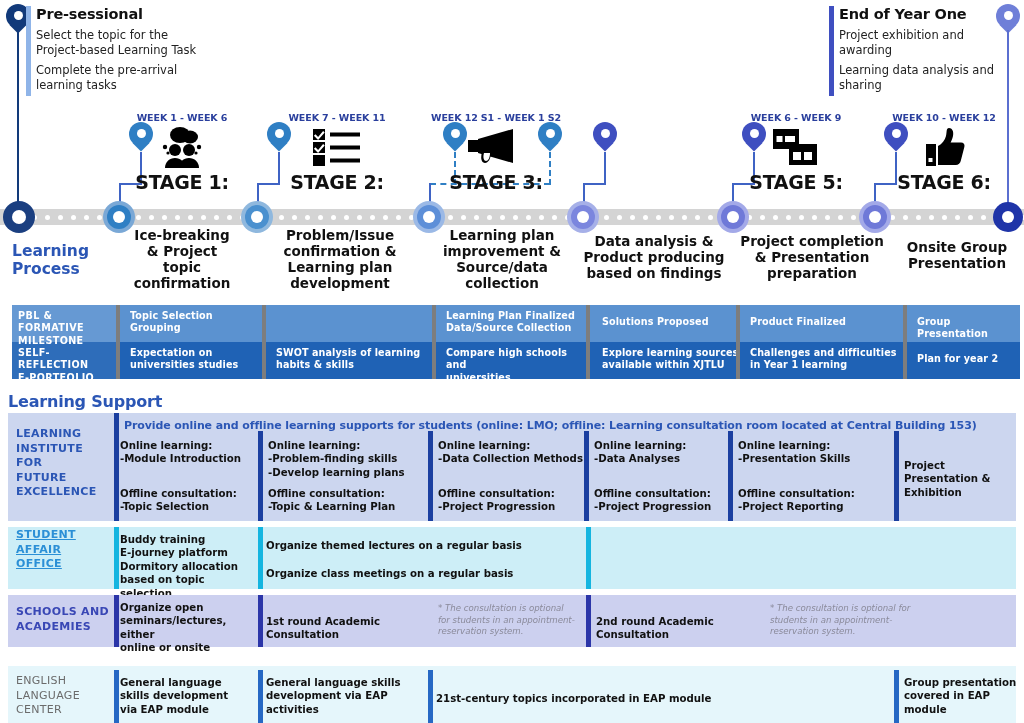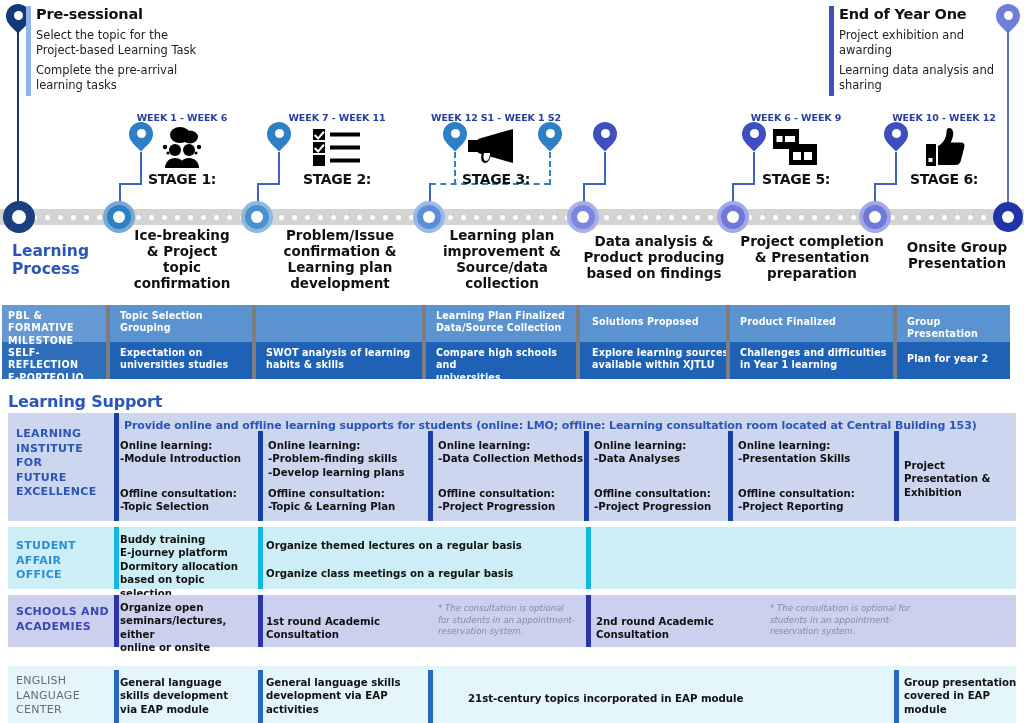--- a/index.html
+++ b/index.html
@@ -39,40 +39,40 @@
   .callout p  { font-size:11.5px; line-height:1.28; color:#222; margin-top:6px; }
 
   
   .stage { position:absolute; top:112px; width:150px; text-align:center; }
   .stage .weeks {
     font-size:9.5px; font-weight:bold; color:#2a3f9d; letter-spacing:-.1px;
     white-space:nowrap; height:12px; line-height:12px;
   }
   .stage .icon { height:46px; display:flex; align-items:center; justify-content:center; }
   .stage .icon svg { display:block; }
-  .stage .title { font-size:14px; font-weight:bold; color:#111; letter-spacing:-.3px; margin-top:1px;}
+  .stage .title { font-size:19px; font-weight:bold; color:#111; letter-spacing:-.3px; margin-top:1px;}
   
   .elbow { position:absolute; border-left:2px solid #3f63c4; border-bottom:0; }
   .elbow-h { position:absolute; height:2px; }
 
   
   #rail { position:absolute; left:0; top:209px; width:1024px; height:16px; background:#d4d4d4; }
   #rail .dots { position:absolute; left:0; top:6px; width:1024px; height:5px; }
   #rail .dots span { position:absolute; top:0; width:5px; height:5px; border-radius:50%; background:#ffffff; }
   .node { position:absolute; border-radius:50%; }
   .node .ring { position:absolute; border-radius:50%; }
   .node .core { position:absolute; border-radius:50%; background:#fff; }
 
   
   #process-row { position:absolute; left:0; top:228px; width:1024px; height:72px; }
   #process-row .cell { position:absolute; top:0; text-align:center; font-size:13.5px; font-weight:bold; line-height:1.18; color:#111; }
   #process-row .cell.lead { color:#2b56b5; font-size:15.5px; text-align:left; }
 
   
-  #pbl { position:absolute; left:2px; top:305px; width:900px; height:74px; }
+  #pbl { position:absolute; left:12px; top:305px; width:900px; height:74px; }
   .pbl-row { position:absolute; left:0; width:1008px; height:37px; }
   .pbl-row.r1 { top:0;  background:#5b92d0; }
   .pbl-row.r2 { top:37px; background:#1f62b5; }
   .pbl-cell {
     position:absolute; top:0; height:37px; color:#ffffff;
     font-size:9.6px; font-weight:bold; line-height:1.28;
     padding:5px 0 0 6px; letter-spacing:.1px;
   }
   .pbl-cell.head { letter-spacing:.4px; }
   .pbl-cell.mid { padding-top:11px; }
@@ -506,21 +506,21 @@
 
   <div class="ls-div" style="left:106px;"></div>
   <div class="ls-div" style="left:250px; top:18px; height:90px;"></div>
   <div class="ls-div" style="left:420px; top:18px; height:90px;"></div>
   <div class="ls-div" style="left:576px; top:18px; height:90px;"></div>
   <div class="ls-div" style="left:720px; top:18px; height:90px;"></div>
   <div class="ls-div" style="left:886px; top:18px; height:90px;"></div>
 </div>
 
 <div class="ls-block" id="ls2">
-  <div class="ls-label" style="white-space:pre-line; padding-top:12px;">STUDENT
+  <div class="ls-label" style="white-space:pre-line; padding-top:1px;text-decoration:underline;">STUDENT
 AFFAIR
 OFFICE</div>
   <div class="ls-cell" style="left:112px; top:6px; width:140px; white-space:pre-line">Buddy training
 E-journey platform
 Dormitory allocation
 based on topic selection</div>
   <div class="ls-cell" style="left:258px; top:12px; width:310px;">Organize themed lectures on a regular basis</div>
   <div class="ls-cell" style="left:258px; top:40px; width:310px;">Organize class meetings on a regular basis</div>
   <div class="ls-div" style="left:106px;"></div>
   <div class="ls-div" style="left:250px;"></div>
@@ -545,21 +545,21 @@
 <div class="ls-block" id="ls4">
   <div class="ls-label" style="white-space:pre-line; padding-top:8px; font-weight:normal;">ENGLISH
 LANGUAGE
 CENTER</div>
   <div class="ls-cell" style="left:112px; top:10px; width:140px; white-space:pre-line">General language
 skills development
 via EAP module</div>
   <div class="ls-cell" style="left:258px; top:10px; width:160px; white-space:pre-line">General language skills
 development via EAP
 activities</div>
-  <div class="ls-cell" style="left:428px; top:26px; width:420px;margin-left:32px;">21st-century topics incorporated in EAP module</div>
+  <div class="ls-cell" style="left:428px; top:26px; width:420px;">21st-century topics incorporated in EAP module</div>
   <div class="ls-cell" style="left:896px; top:10px; width:118px; white-space:pre-line">Group presentation
 covered in EAP
 module</div>
   <div class="ls-div" style="left:106px; top:4px; height:54px;"></div>
   <div class="ls-div" style="left:250px; top:4px; height:54px;"></div>
   <div class="ls-div" style="left:420px; top:4px; height:54px;"></div>
   <div class="ls-div" style="left:886px; top:4px; height:54px;"></div>
 </div>
 
 </body></html>

